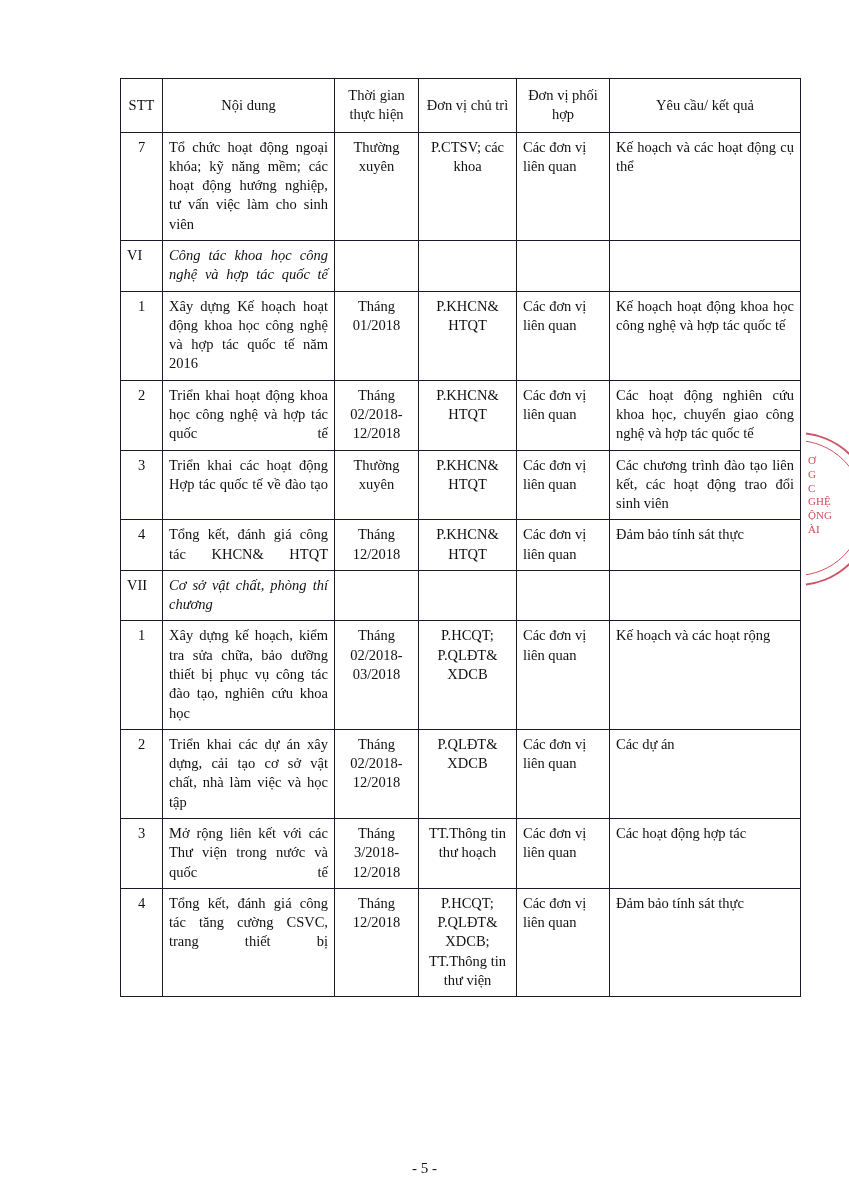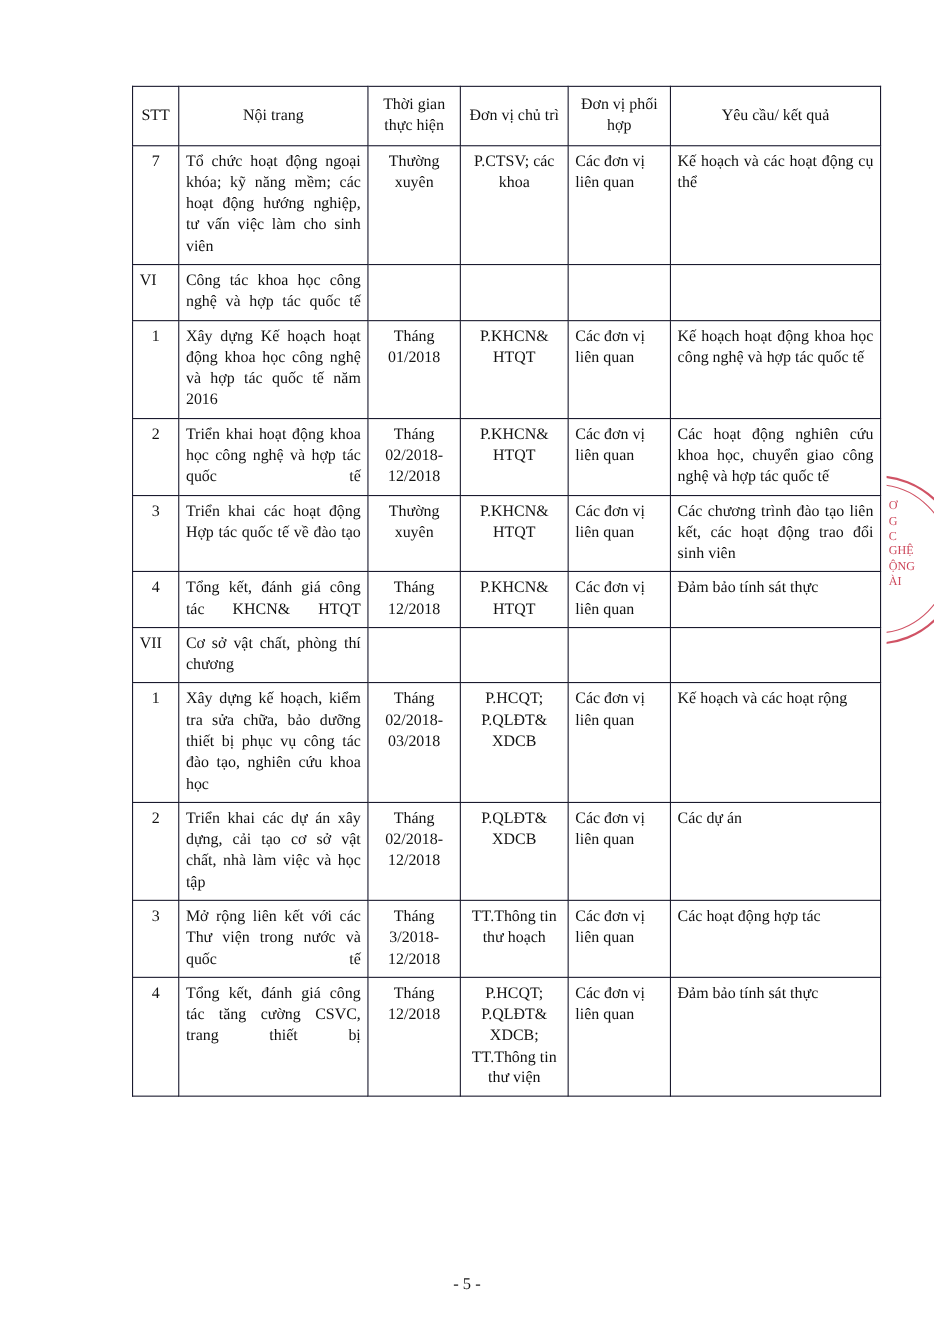--- a/index.html
+++ b/index.html
@@ -54,20 +54,21 @@
   .c { text-align: center; }
   .jf { text-align: justify; }
   .section-num {
     vertical-align: top;
     font-weight: bold;
   }
   .section-title {
     font-weight: bold;
     text-align: justify;
     text-align-last: justify;
+    font-style: italic;
   }
   .nowrap-just {
     text-align: justify;
     text-align-last: justify;
   }
   .page-number {
     position: absolute;
     left: 0;
     top: 1160px;
     width: 849px;
@@ -125,21 +126,21 @@
       <col class="col-stt">
         <col class="col-noi">
         <col class="col-tg">
       <col class="col-cht">
         <col class="col-php">
         <col class="col-ycr">
     </colgroup>
     <tbody>
       <tr class="head">
         <td>STT</td>
-        <td>Nội trang</td>
+        <td>Nội dung</td>
         <td>Thời gian thực hiện</td>
         <td>Đơn vị chủ trì</td>
         <td>Đơn vị phối hợp</td>
         <td>Yêu cầu/ kết quả</td>
       </tr>
 
       <tr>
         <td class="c">7</td>
         <td class="nowrap-just">Tổ chức hoạt động ngoại khóa; kỹ năng mềm; các hoạt động hướng nghiệp, tư vấn việc làm cho sinh viên</td>
         <td class="c">Thường xuyên</td>

